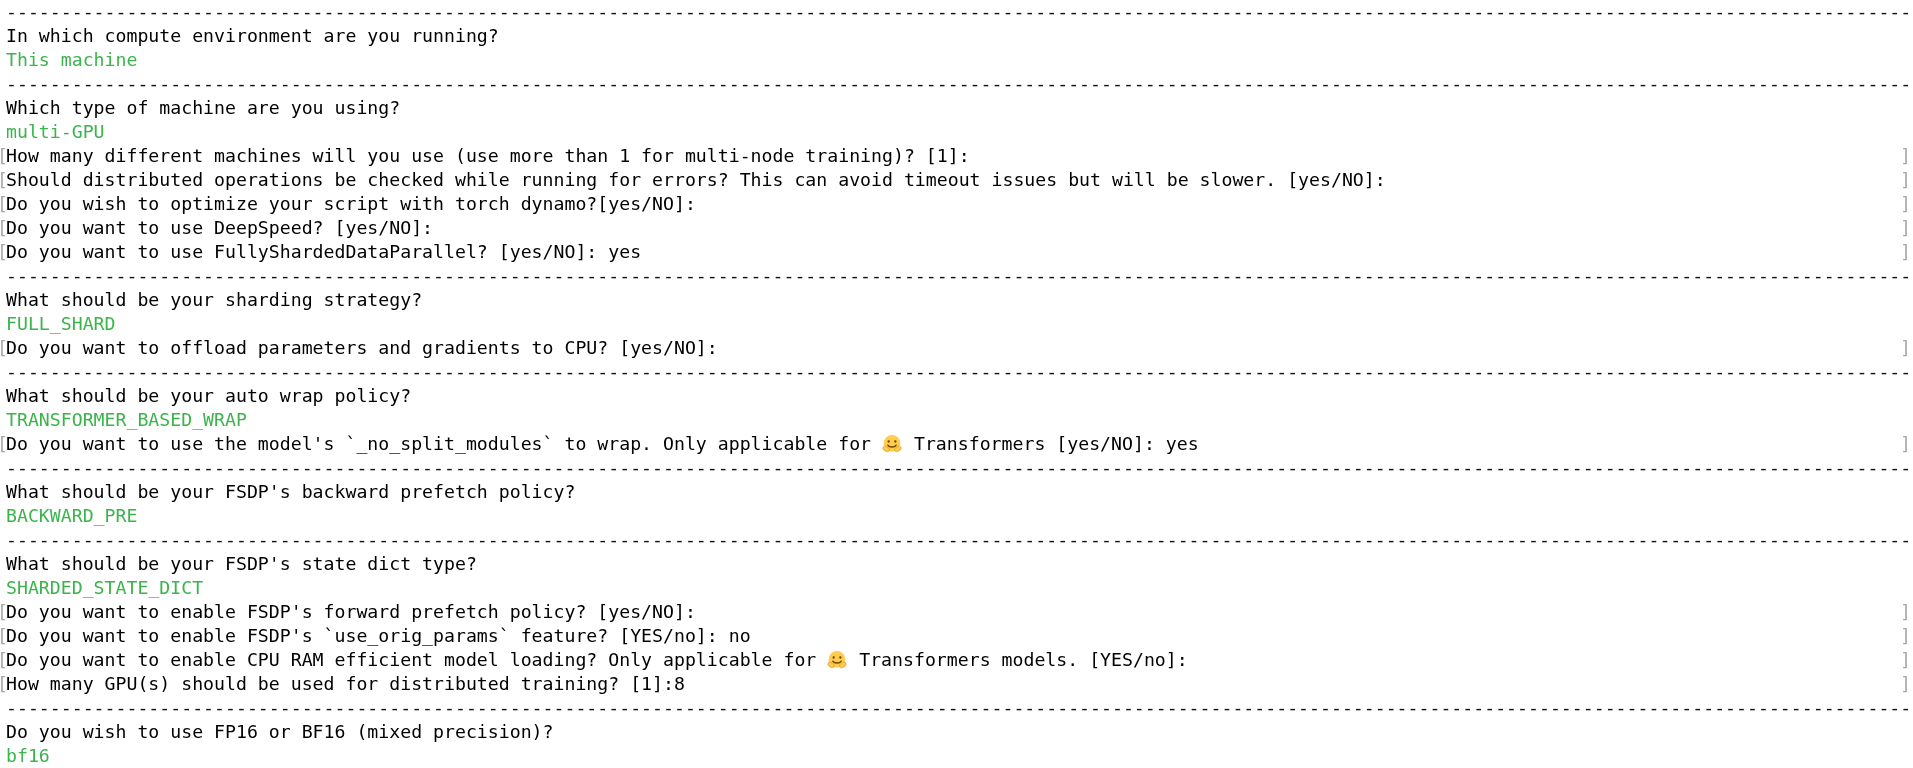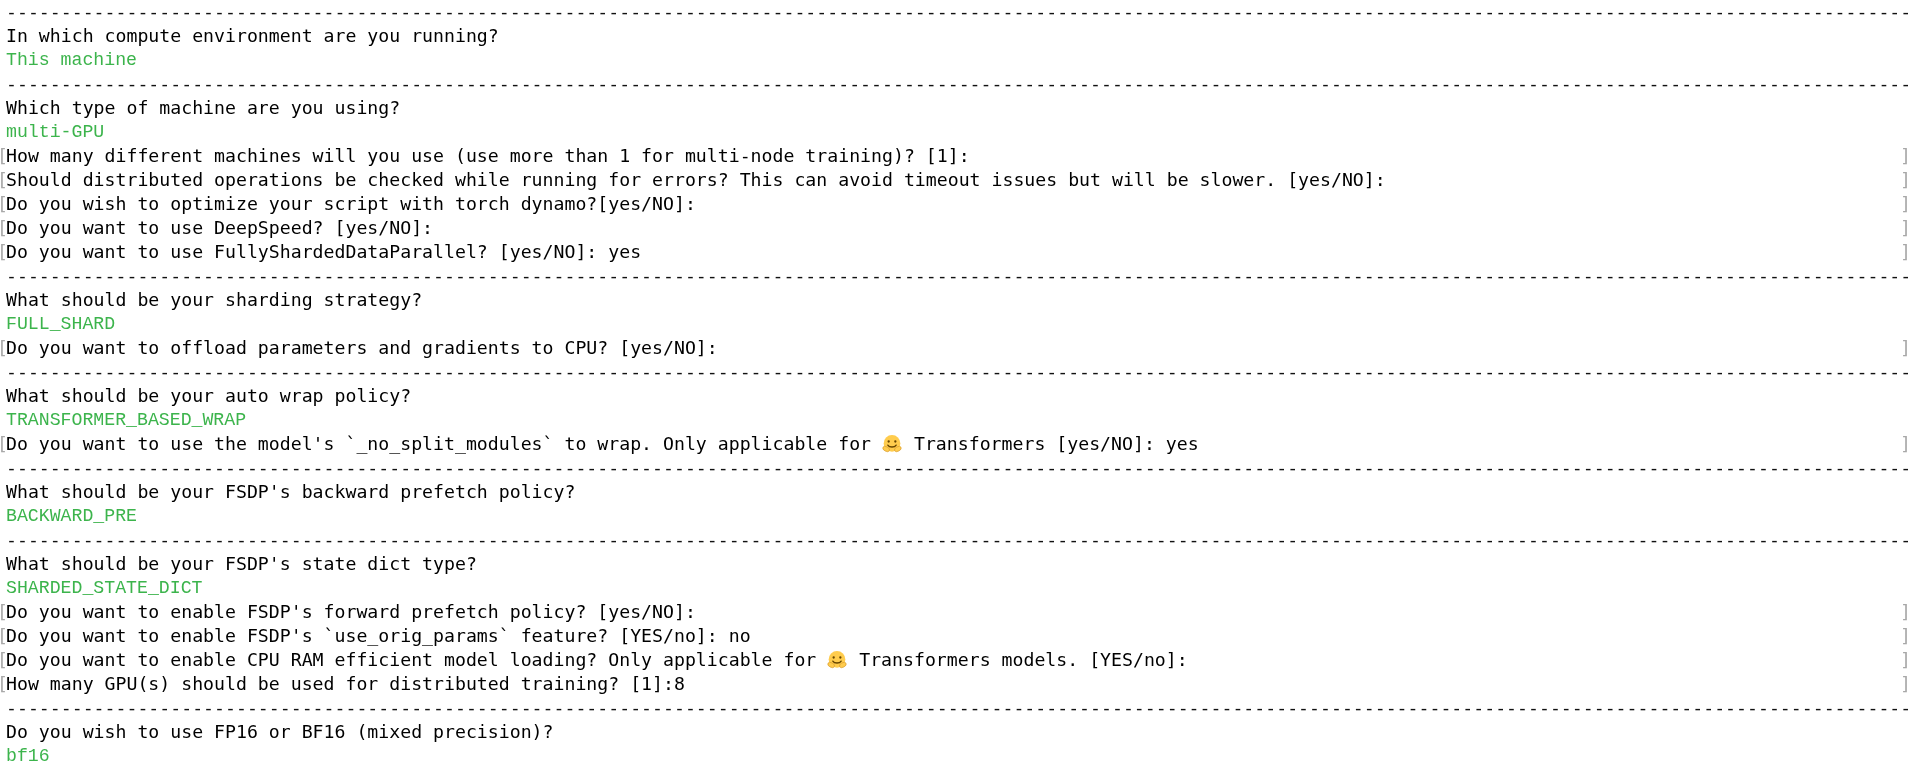--- a/index.html
+++ b/index.html
@@ -26,21 +26,20 @@
     position: relative;
     height: 24px;
     padding-left: 6px;
     overflow: hidden;
   }
   .line.separator {
     color: #111111;
   }
   .line.answer {
     color: #3cb44c;
-    font-family: Liberation Mono, monospace;
   }
   .line.question, .line.prompt {
     color: #000000;
   }
   .edge-bracket {
     position: absolute;
     top: 0;
     color: #a8a8a8;
   }
   .edge-bracket.left { left: -3px; }

